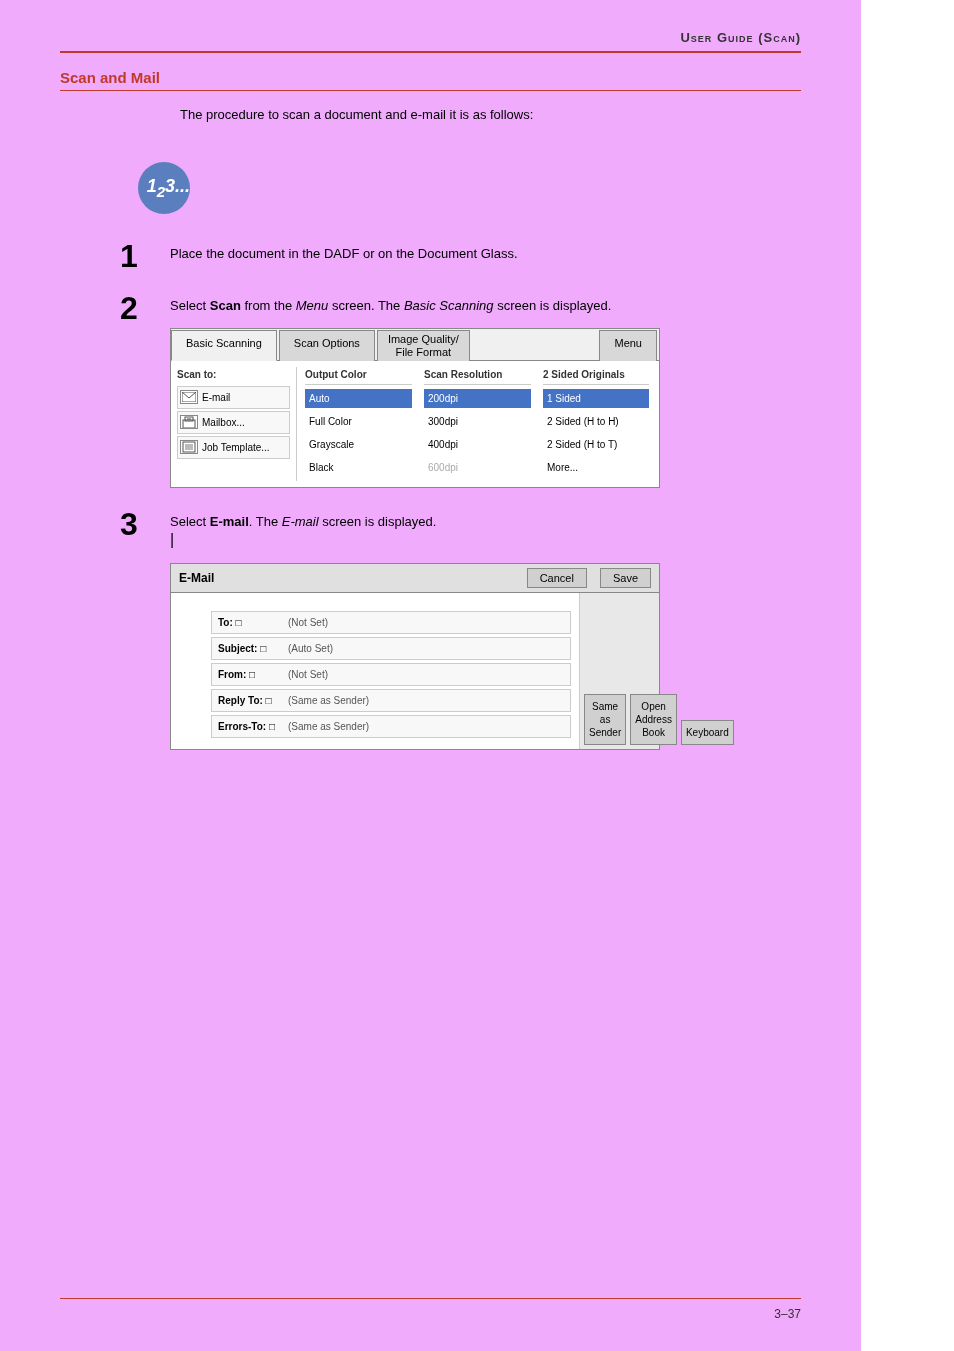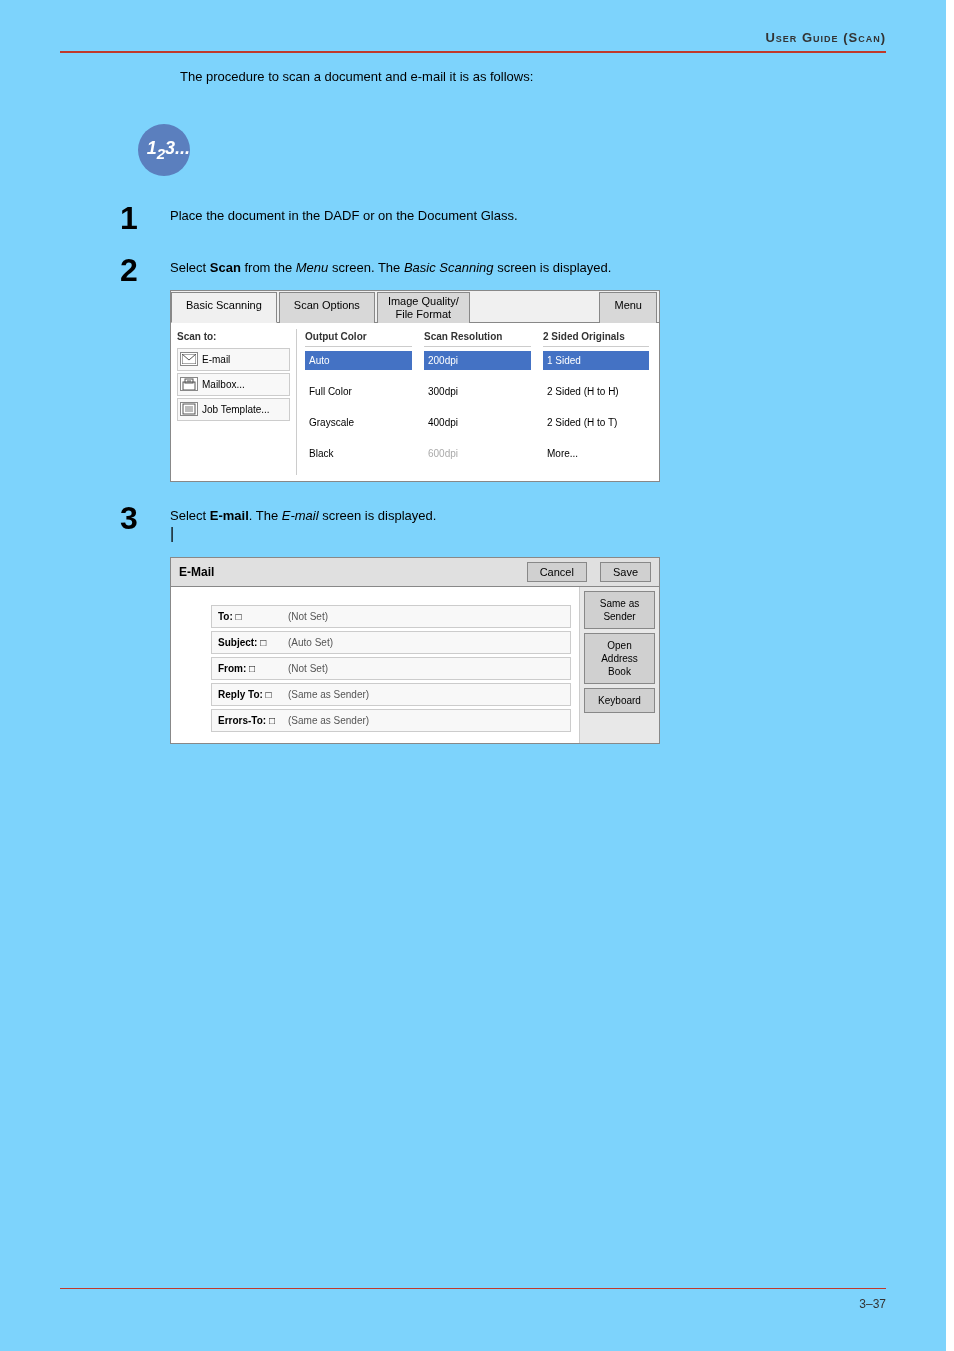--- a/index.html
+++ b/index.html
@@ -6,23 +6,23 @@
     body {
       font-family: Arial, sans-serif;
       background: #fff;
       color: #000;
       width: 954px;
       min-height: 1351px;
       position: relative;
     }
 
     .page {
-      width: 946px;
+      width: 861px;
       min-height: 1351px;
-      background: #7dd3fc;
+      background: #f0abfc;
       padding: 30px 60px 60px 60px;
       position: relative;
     }
 
     
     .header {
       display: flex;
       justify-content: flex-end;
       align-items: center;
       border-bottom: 2px solid #c0392b;
@@ -183,21 +183,21 @@
       color: #333;
       font-weight: bold;
       margin-bottom: 4px;
       border-bottom: 1px solid #ccc;
       padding-bottom: 2px;
     }
     .ui-list-item {
       padding: 2px 4px;
       font-size: 10px;
       cursor: pointer;
-      margin-bottom: 12px;
+      margin-bottom: 4px;
     }
     .ui-list-item.selected {
       background: #4472c4;
       color: #fff;
     }
     .ui-list-item.disabled {
       color: #aaa;
     }
     .ui-list-item.highlight {
       background: #4472c4;
@@ -261,37 +261,38 @@
     .email-field-value {
       font-size: 10px;
       color: #555;
     }
     .email-sidebar {
       width: 80px;
       padding: 4px;
       background: #e8e8e8;
       border-left: 1px solid #ccc;
       display: flex;
-      flex-direction: column;
+      flex-direction: row;
       gap: 4px;
+      align-items: flex-end;
     }
     .email-side-btn {
       background: #d0d0d0;
       border: 1px solid #888;
       padding: 5px 4px;
       text-align: center;
       font-size: 10px;
       cursor: pointer;
       line-height: 1.3;
     }
 
     
     .footer {
       position: absolute;
-      bottom: 40px;
+      bottom: 30px;
       left: 60px;
       right: 60px;
       display: flex;
       justify-content: flex-end;
       align-items: center;
       border-top: 1px solid #c0392b;
       padding-top: 8px;
     }
     .footer-page {
       font-size: 12px;
@@ -300,20 +301,21 @@
   </style>
 </head>
 <body>
 
 <div class="page">
 
   <div class="header">
     <span class="header-title">User Guide (Scan)</span>
   </div>
 
+  <div class="section-title">Scan and Mail</div>
 
   <div class="intro-text">The procedure to scan a document and e-mail it is as follows:</div>
 
   <div class="step-icon-container">
     <div class="step-icon">
       <span>1<sub>2</sub>3...</span>
     </div>
   </div>
 
   <div class="steps-container">

